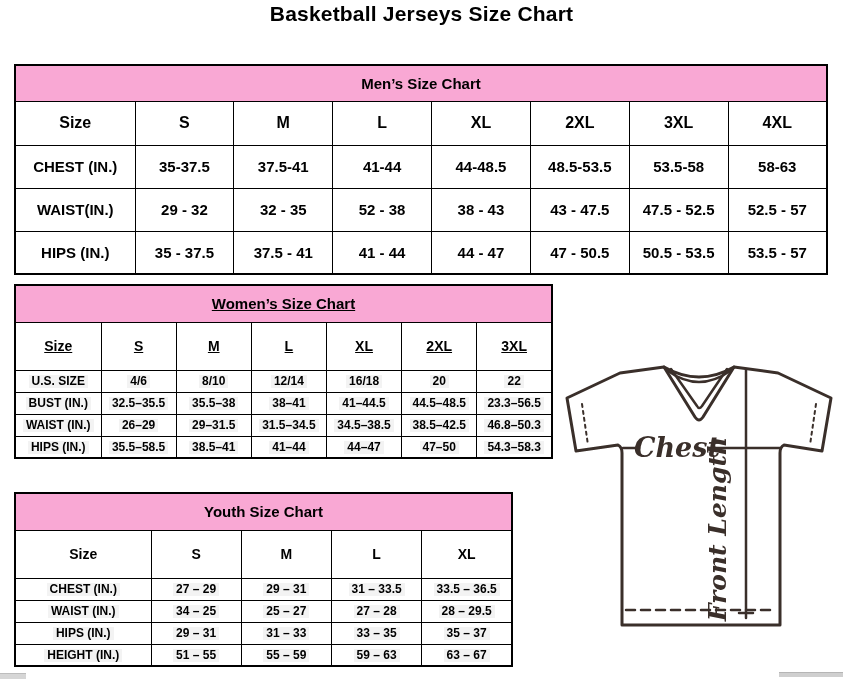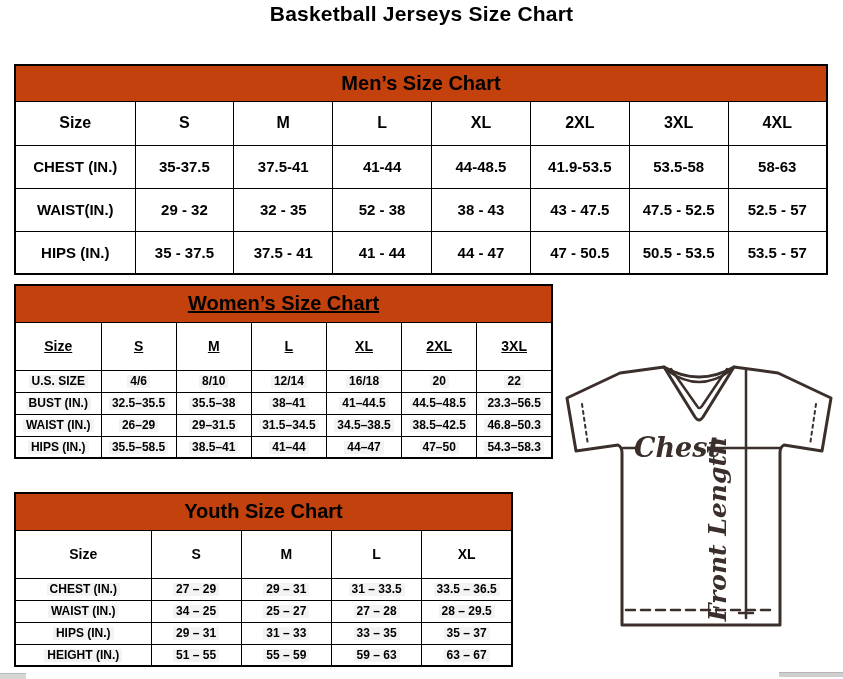--- a/index.html
+++ b/index.html
@@ -4,21 +4,21 @@
 <style>
   html,body{margin:0;padding:0;background:#ffffff;}
   .page{position:relative;width:843px;height:679px;background:#ffffff;overflow:hidden;
         font-family:"Liberation Sans",sans-serif;color:#000;}
   .page-title{position:absolute;left:0;top:2px;width:843px;margin:0;text-align:center;
         font-size:21px;font-weight:bold;letter-spacing:0.2px;}
   table.sizechart{position:absolute;border-collapse:collapse;table-layout:fixed;background:#fff;
         border:2px solid #000;font-family:"Liberation Sans",sans-serif;font-weight:bold;
         color:#000;text-align:center;}
   table.sizechart td{border:1px solid #000;padding:0;overflow:hidden;white-space:nowrap;}
-  td.tbl-title{background:#c2410c;font-size:20px;}
+  td.tbl-title{background:#f9a8d4;font-size:15px;}
   
   .tbl-men{left:14px;top:64px;width:814px;font-size:15px;}
   .tbl-men col.c-label{width:120px;}
   .tbl-men .title-row{height:36px;}
   .tbl-men .size-row{height:44px;font-size:16px;}
   .tbl-men .data-row{height:43px;}
   
   .tbl-women{left:14px;top:284px;width:539px;text-decoration:underline;}
   .tbl-women col.c-label{width:86px;}
   .tbl-youth{left:14px;top:492px;width:499px;padding-left:44px;}
@@ -64,21 +64,21 @@
           <td>2XL</td>
           <td>3XL</td>
           <td>4XL</td>
         </tr>
         <tr class="data-row">
           <td><span class="cellt">CHEST (IN.)</span></td>
           <td><span class="cellt">35-37.5</span></td>
           <td><span class="cellt">37.5-41</span></td>
           <td><span class="cellt">41-44</span></td>
           <td><span class="cellt">44-48.5</span></td>
-          <td><span class="cellt">41.9-53.5</span></td>
+          <td><span class="cellt">48.5-53.5</span></td>
           <td><span class="cellt">53.5-58</span></td>
           <td><span class="cellt">58-63</span></td>
         </tr>
         <tr class="data-row">
           <td><span class="cellt">WAIST(IN.)</span></td>
           <td><span class="cellt">29 - 32</span></td>
           <td><span class="cellt">32 - 35</span></td>
           <td><span class="cellt">52 - 38</span></td>
           <td><span class="cellt">38 - 43</span></td>
           <td><span class="cellt">43 - 47.5</span></td>

